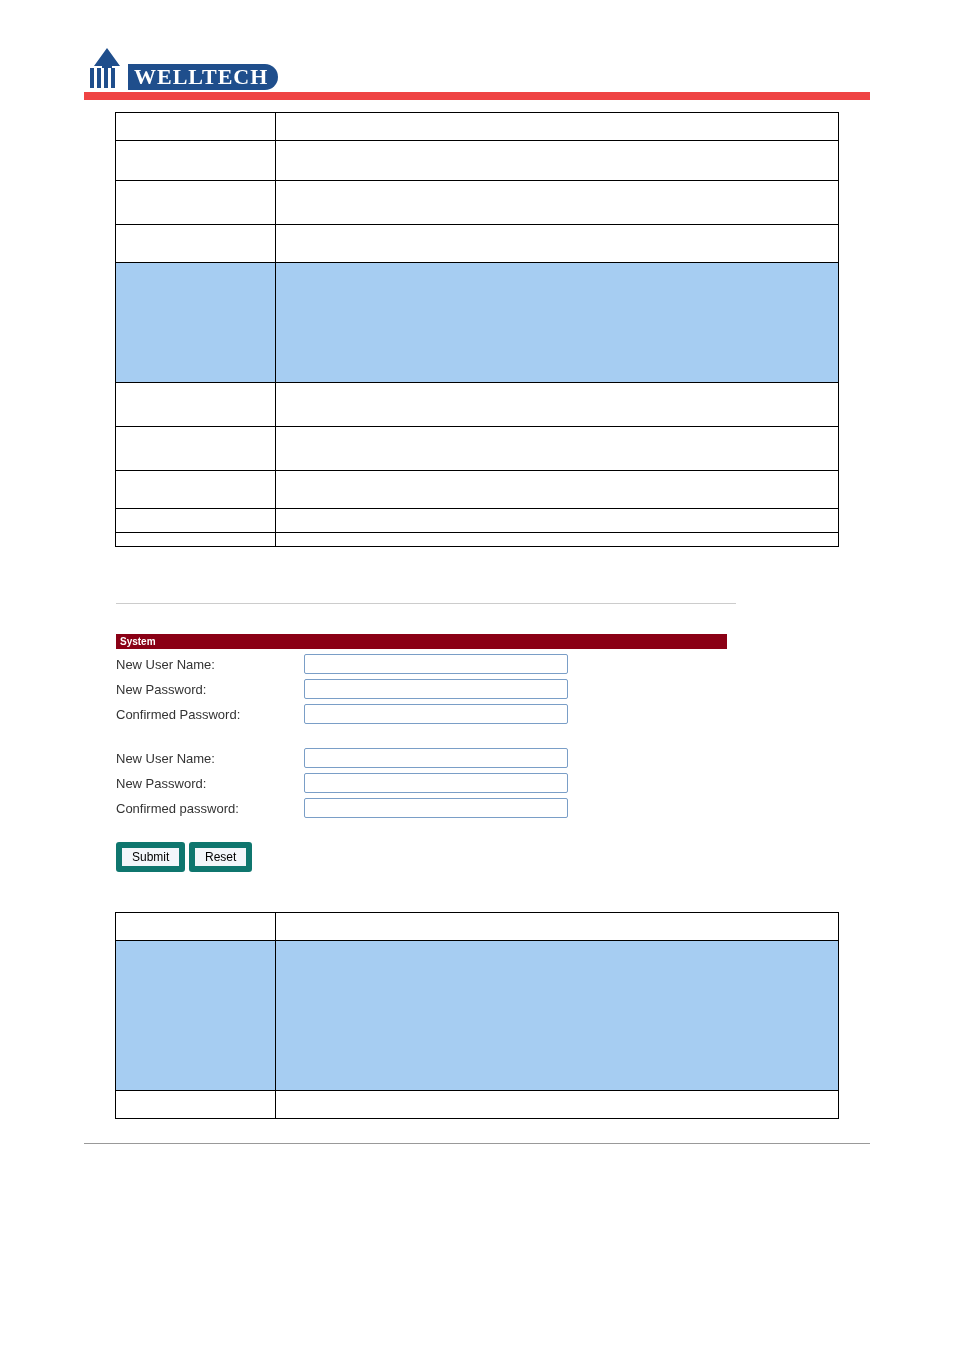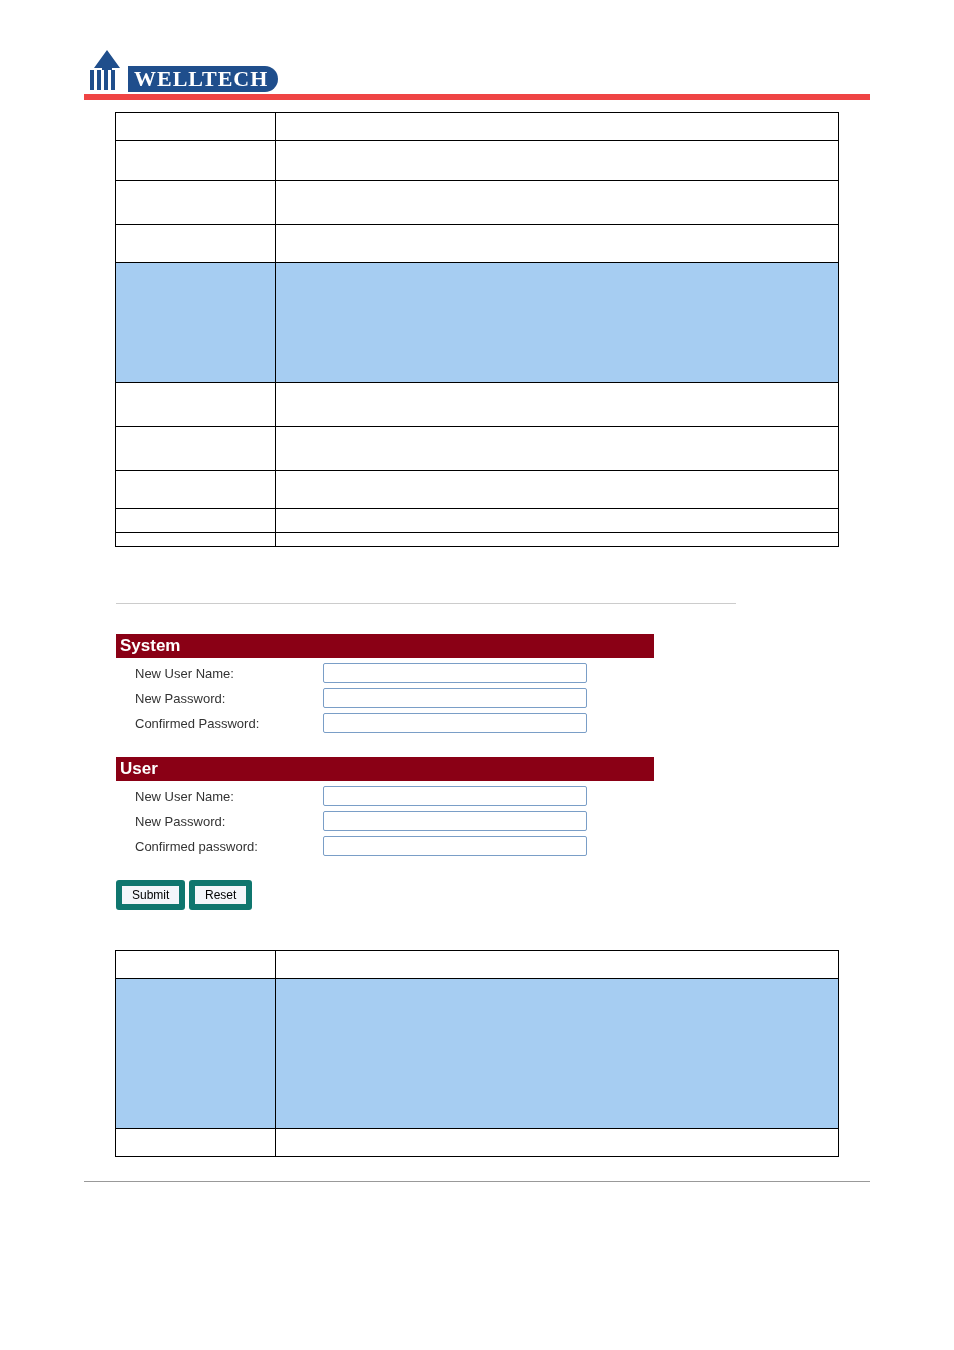--- a/index.html
+++ b/index.html
@@ -13,21 +13,21 @@
   }
   .page {
     width: 954px;
     margin: 0 auto;
     padding: 40px 84px 60px 84px;
     position: relative;
   }
   .header {
     display: flex;
     align-items: flex-end;
-    border-bottom: 6px solid #ef4444;
+    border-bottom: 8px solid #ef4444;
     padding-bottom: 0px;
     margin-bottom: 12px;
     height: 60px;
   }
   .logo {
     display: flex;
     align-items: flex-end;
   }
   .logo-mark {
     width: 46px;
@@ -85,35 +85,34 @@
     margin: 0 0 30px 0;
     width: 620px;
   }
   .pw-group {
     margin-bottom: 24px;
   }
   .pw-header {
     background: #8a0015;
     color: #fff;
     font-weight: bold;
-    font-size: 17px;
+    font-size: 10px;
     padding: 2px 4px;
-    width: 538px;
+    width: 611px;
   }
   .pw-row {
     display: flex;
     align-items: center;
     margin-top: 5px;
     width: 522px;
   }
   .pw-label {
     width: 188px;
     font-size: 13px;
     color: #333;
-    margin-left: 19px;
   }
   .pw-input {
     width: 264px;
     height: 20px;
     border: 1px solid #7a9ec7;
     border-radius: 2px;
     padding: 1px 4px;
     font-size: 12px;
   }
   .btn-row {
@@ -214,21 +213,20 @@
         <div class="pw-label">New Password:</div>
         <input class="pw-input" type="password" style="">
       </div>
       <div class="pw-row">
         <div class="pw-label">Confirmed Password:</div>
         <input class="pw-input" type="password" style="">
       </div>
     </div>
 
     <div class="pw-group">
-      <div class="pw-header">User</div>
       <div class="pw-row">
         <div class="pw-label">New User Name:</div>
         <input class="pw-input" type="text" style="">
       </div>
       <div class="pw-row">
         <div class="pw-label">New Password:</div>
         <input class="pw-input" type="password" style="">
       </div>
       <div class="pw-row">
         <div class="pw-label">Confirmed password:</div>

